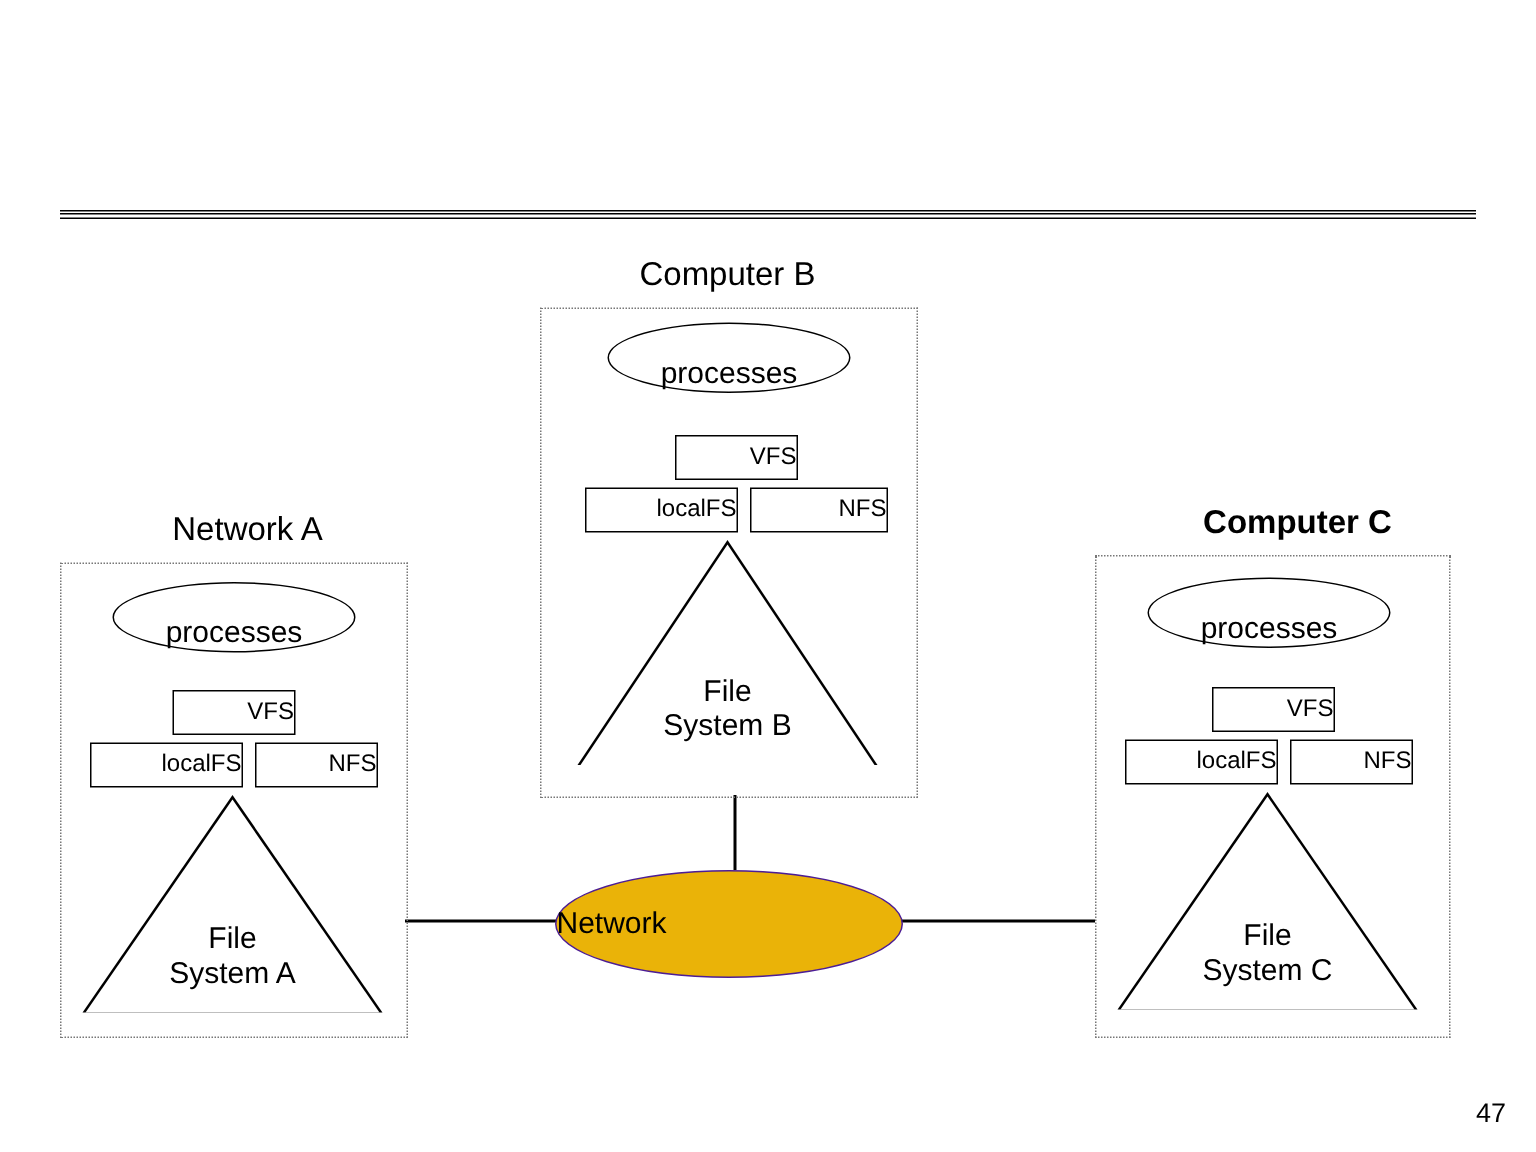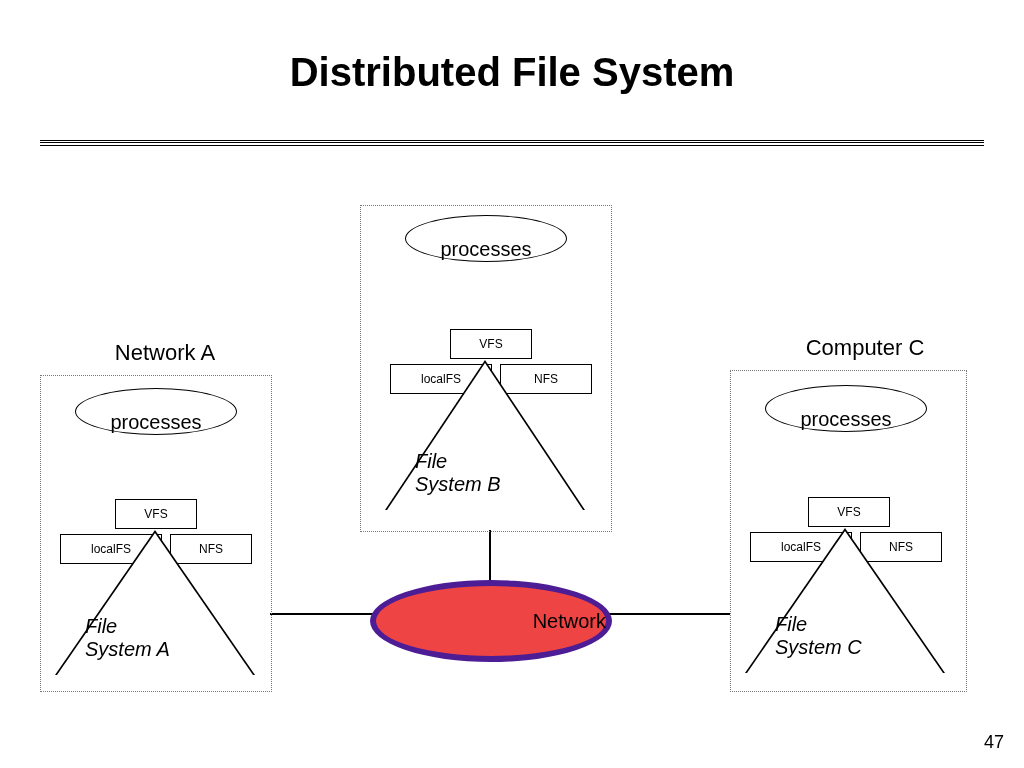--- a/index.html
+++ b/index.html
@@ -54,87 +54,85 @@
     align-items: flex-end;
     justify-content: center;
     font-size: 20px;
     background: #fff;
   }
   
   .box {
     position: absolute;
     border: 1px solid #000;
     background: #fff;
-    font-size: 12px;
+    font-size: 16px;
     display: flex;
     align-items: center;
-    justify-content: center;
-    margin-top: 39px;
+    justify-content: flex-end;
   }
   
   .triangle {
     position: absolute;
     width: 0;
     height: 0;
     border-style: solid;
     border-color: transparent transparent #000 transparent;
   }
   .triangle-inner {
     position: absolute;
     width: 0;
     height: 0;
     border-style: solid;
     border-color: transparent transparent #fff transparent;
   }
   .tri-label {
     position: absolute;
     font-size: 20px;
-    text-align: left;
+    text-align: center;
     line-height: 1.15;
-    font-style: italic;
   }
   .network {
     position: absolute;
-    border: 6px solid #4c1d95;
+    border: 1px solid #4c1d95;
     border-radius: 50%;
     display: flex;
     align-items: center;
-    justify-content: flex-end;
+    justify-content: flex-start;
     font-size: 20px;
-    background: #ef4444;
+    background: #eab308;
   }
   .line {
     position: absolute;
     background: #000;
   }
   .page-num {
     position: absolute;
     right: 20px;
     bottom: 15px;
     font-size: 18px;
   }
 </style>
 </head>
 <body>
 
 <div class="slide">
 
-  <div class="title">Distributed File System</div>
   <div class="divider"></div>
 
   <div class="line" style="left:489px; top:530px; width:2px; height:50px;"></div>
 
   <div class="line" style="left:270px; top:613px; width:110px; height:2px;"></div>
 
   <div class="line" style="left:600px; top:613px; width:130px; height:2px;"></div>
 
   <div class="network" style="left:370px; top:580px; width:230px; height:70px;">
     <span>Network</span>
   </div>
 
+  <div class="computer-label" style="left:360px; top:170px; width:250px;">Computer B</div>
   <div class="computer-box" style="left:360px; top:205px; width:250px; height:325px;"></div>
 
   <div class="ellipse" style="left:405px; top:215px; width:160px; height:45px;">
     <span>processes</span>
   </div>
 
   <div class="box" style="left:450px; top:290px; width:80px; height:28px;">
     <span>VFS</span>
   </div>
 
@@ -162,21 +160,21 @@
     <span>localFS</span>
   </div>
   <div class="box" style="left:170px; top:495px; width:80px; height:28px;">
     <span>NFS</span>
   </div>
   <div class="triangle" style="left:55px; top:530px; border-width:0 100px 145px 100px;"></div>
   <div class="triangle-inner" style="left:57px; top:533px; border-width:0 98px 142px 98px;"></div>
   <div class="tri-label" style="left:85px; top:615px; width:140px; white-space:pre-line;">File
 System A</div>
 
-  <div class="computer-label" style="left:740px; top:335px; width:250px;">Computer C</div>
+  <div class="computer-label" style="left:740px; top:335px; width:250px;font-weight:bold;">Computer C</div>
   <div class="computer-box" style="left:730px; top:370px; width:235px; height:320px;"></div>
   <div class="ellipse" style="left:765px; top:385px; width:160px; height:45px;">
     <span>processes</span>
   </div>
   <div class="box" style="left:808px; top:458px; width:80px; height:28px;">
     <span>VFS</span>
   </div>
   <div class="box" style="left:750px; top:493px; width:100px; height:28px;">
     <span>localFS</span>
   </div>

